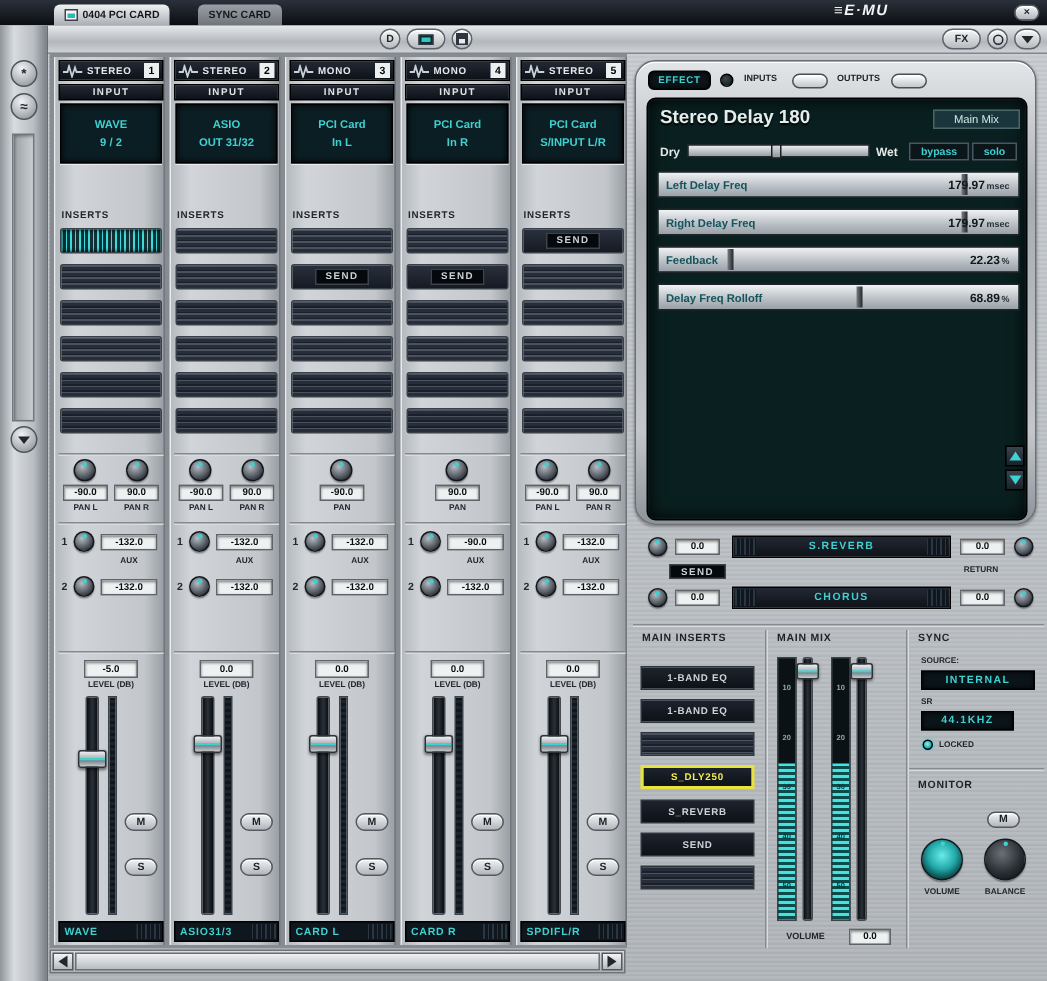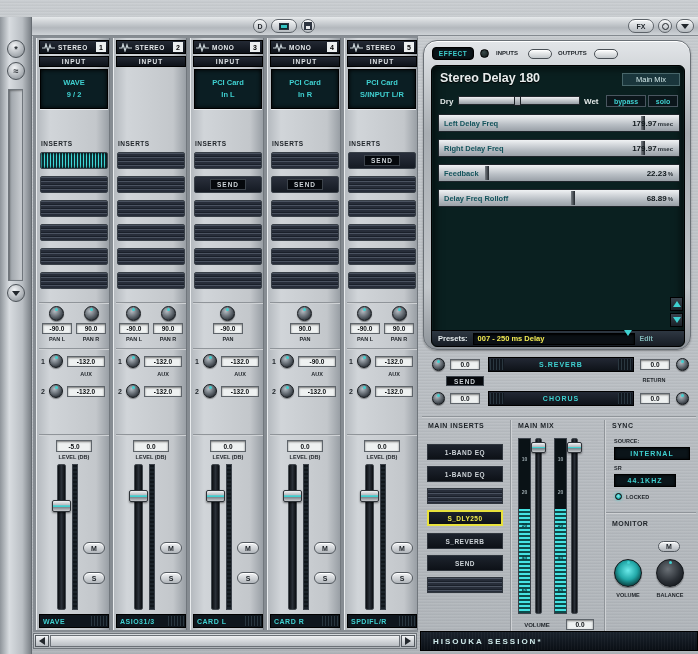--- a/index.html
+++ b/index.html
@@ -105,20 +105,31 @@
 .session{position:absolute;left:420px;top:631px;width:278px;height:20px;background:repeating-linear-gradient(90deg,rgba(255,255,255,.03) 0 1px,transparent 1px 3px),linear-gradient(180deg,#1a222c,#0a0f15);border:1px solid #000;color:#cfeaea;font-size:8px;font-weight:bold;letter-spacing:2px;display:flex;align-items:center;padding-left:12px}
 .hscroll{position:absolute;left:33px;top:633px;width:384px;height:16px;background:linear-gradient(180deg,#d8dcdf,#aeb3b8);border:1px solid #6e747a}
 .harrow{position:absolute;top:1px;width:14px;height:12px;background:linear-gradient(180deg,#f2f4f6,#b6bbc0);border:1px solid #53595f;display:flex;align-items:center;justify-content:center}
 .hthumb{position:absolute;left:16px;right:16px;top:1px;height:12px;background:linear-gradient(180deg,#eef0f2,#b8bdc2);border:1px solid #6a7076}
 </style>
 </head>
 <body>
 
 <div id="root">
 
+  <div class="titlebar">
+    <div class="tab active" style="left:36px">
+      <span class="tabico"></span>
+      <span>0404 PCI CARD</span>
+    </div>
+    <div class="tab inactive" style="left:132px">
+      <span>SYNC CARD</span>
+    </div>
+    <span class="logo">≡E·MU</span>
+    <div class="ovalbtn" style="left:676px;top:3px;width:17px;height:11px">×</div>
+  </div>
 
   <div class="toolbar">
     <div class="tbtn round" style="left:253px;top:2px;width:14px;height:14px">D</div>
     <div class="tbtn ovalb" style="left:271px;top:2px;width:26px;height:14px">
         <span class="scrico"></span>
       </div>
     <div class="tbtn round" style="left:301px;top:2px;width:14px;height:14px">
         <span class="diskico"></span>
       </div>
     <div class="tbtn ovalb" style="left:628px;top:2px;width:26px;height:14px">FX</div>
@@ -189,20 +200,24 @@
 
     <div class="strip" style="left:80px">
       <div class="shead">
         <svg width="13" height="9" viewBox="0 0 13 9">
             <polyline points="0,5 3,5 4,1 6,8 8,2 9,5 13,5" fill="none" stroke="#c8d2d6" stroke-width="1.2"></polyline>
           </svg>
         <span class="stype">STEREO</span>
         <span class="snum">2</span>
       </div>
       <div class="ilabel">INPUT</div>
+      <div class="ibtn">
+        <div>ASIO</div>
+        <div>OUT 31/32</div>
+      </div>
       <div class="inslabel">INSERTS</div>
       <div class="slot empty" style="top:114px"></div>
       <div class="slot empty" style="top:138px"></div>
       <div class="slot empty" style="top:162px"></div>
       <div class="slot empty" style="top:186px"></div>
       <div class="slot empty" style="top:210px"></div>
       <div class="slot empty" style="top:234px"></div>
       <div class="groove" style="top:264px;left:2px;width:70px"></div>
       <span class="knob" style="left:12px;top:268px;width:15px;height:15px"></span>
       <span class="knob" style="left:47px;top:268px;width:15px;height:15px"></span>
@@ -410,28 +425,20 @@
           <span class="pval"><span>68.89</span><i>%</i></span>
         </div>
 
         <div class="scrbtn" style="left:238px;top:231px">
             <span class="tri-up"></span>
           </div>
         <div class="scrbtn" style="left:238px;top:247px">
             <span class="tri-down-teal"></span>
           </div>
 
-        <div class="presetbar">
-          <span class="preslab">Presets:</span>
-          <div class="presetfield">
-            <span>007 - 250 ms Delay</span>
-            <span class="pf-dd"><span class="tri-down-teal"></span></span>
-          </div>
-          <span class="editlab">Edit</span>
-        </div>
       </div>
     </div>
 
     <span class="knob" style="left:12px;top:322px;width:13px;height:13px"></span>
     <div class="vbox" style="left:30px;top:323px;width:30px;height:11px">0.0</div>
     <div class="busslot" style="left:68px;top:321px;width:146px">S.REVERB</div>
     <div class="vbox" style="left:220px;top:323px;width:30px;height:11px">0.0</div>
     <span class="knob" style="left:256px;top:322px;width:13px;height:13px"></span>
     <div class="chip" style="position:absolute;left:26px;top:340px;width:38px;height:10px">SEND</div>
     <div class="tinylab" style="left:212px;top:341px;width:44px">RETURN</div>
@@ -498,17 +505,14 @@
 
   <div class="hscroll">
     <div class="harrow" style="left:1px">
         <span class="tri-left"></span>
       </div>
     <div class="hthumb"></div>
     <div class="harrow" style="right:1px">
         <span class="tri-right"></span>
       </div>
   </div>
-  <div class="session">
-      <span>HISOUKA SESSION*</span>
-    </div>
 
 </div>
 
 </body></html>

